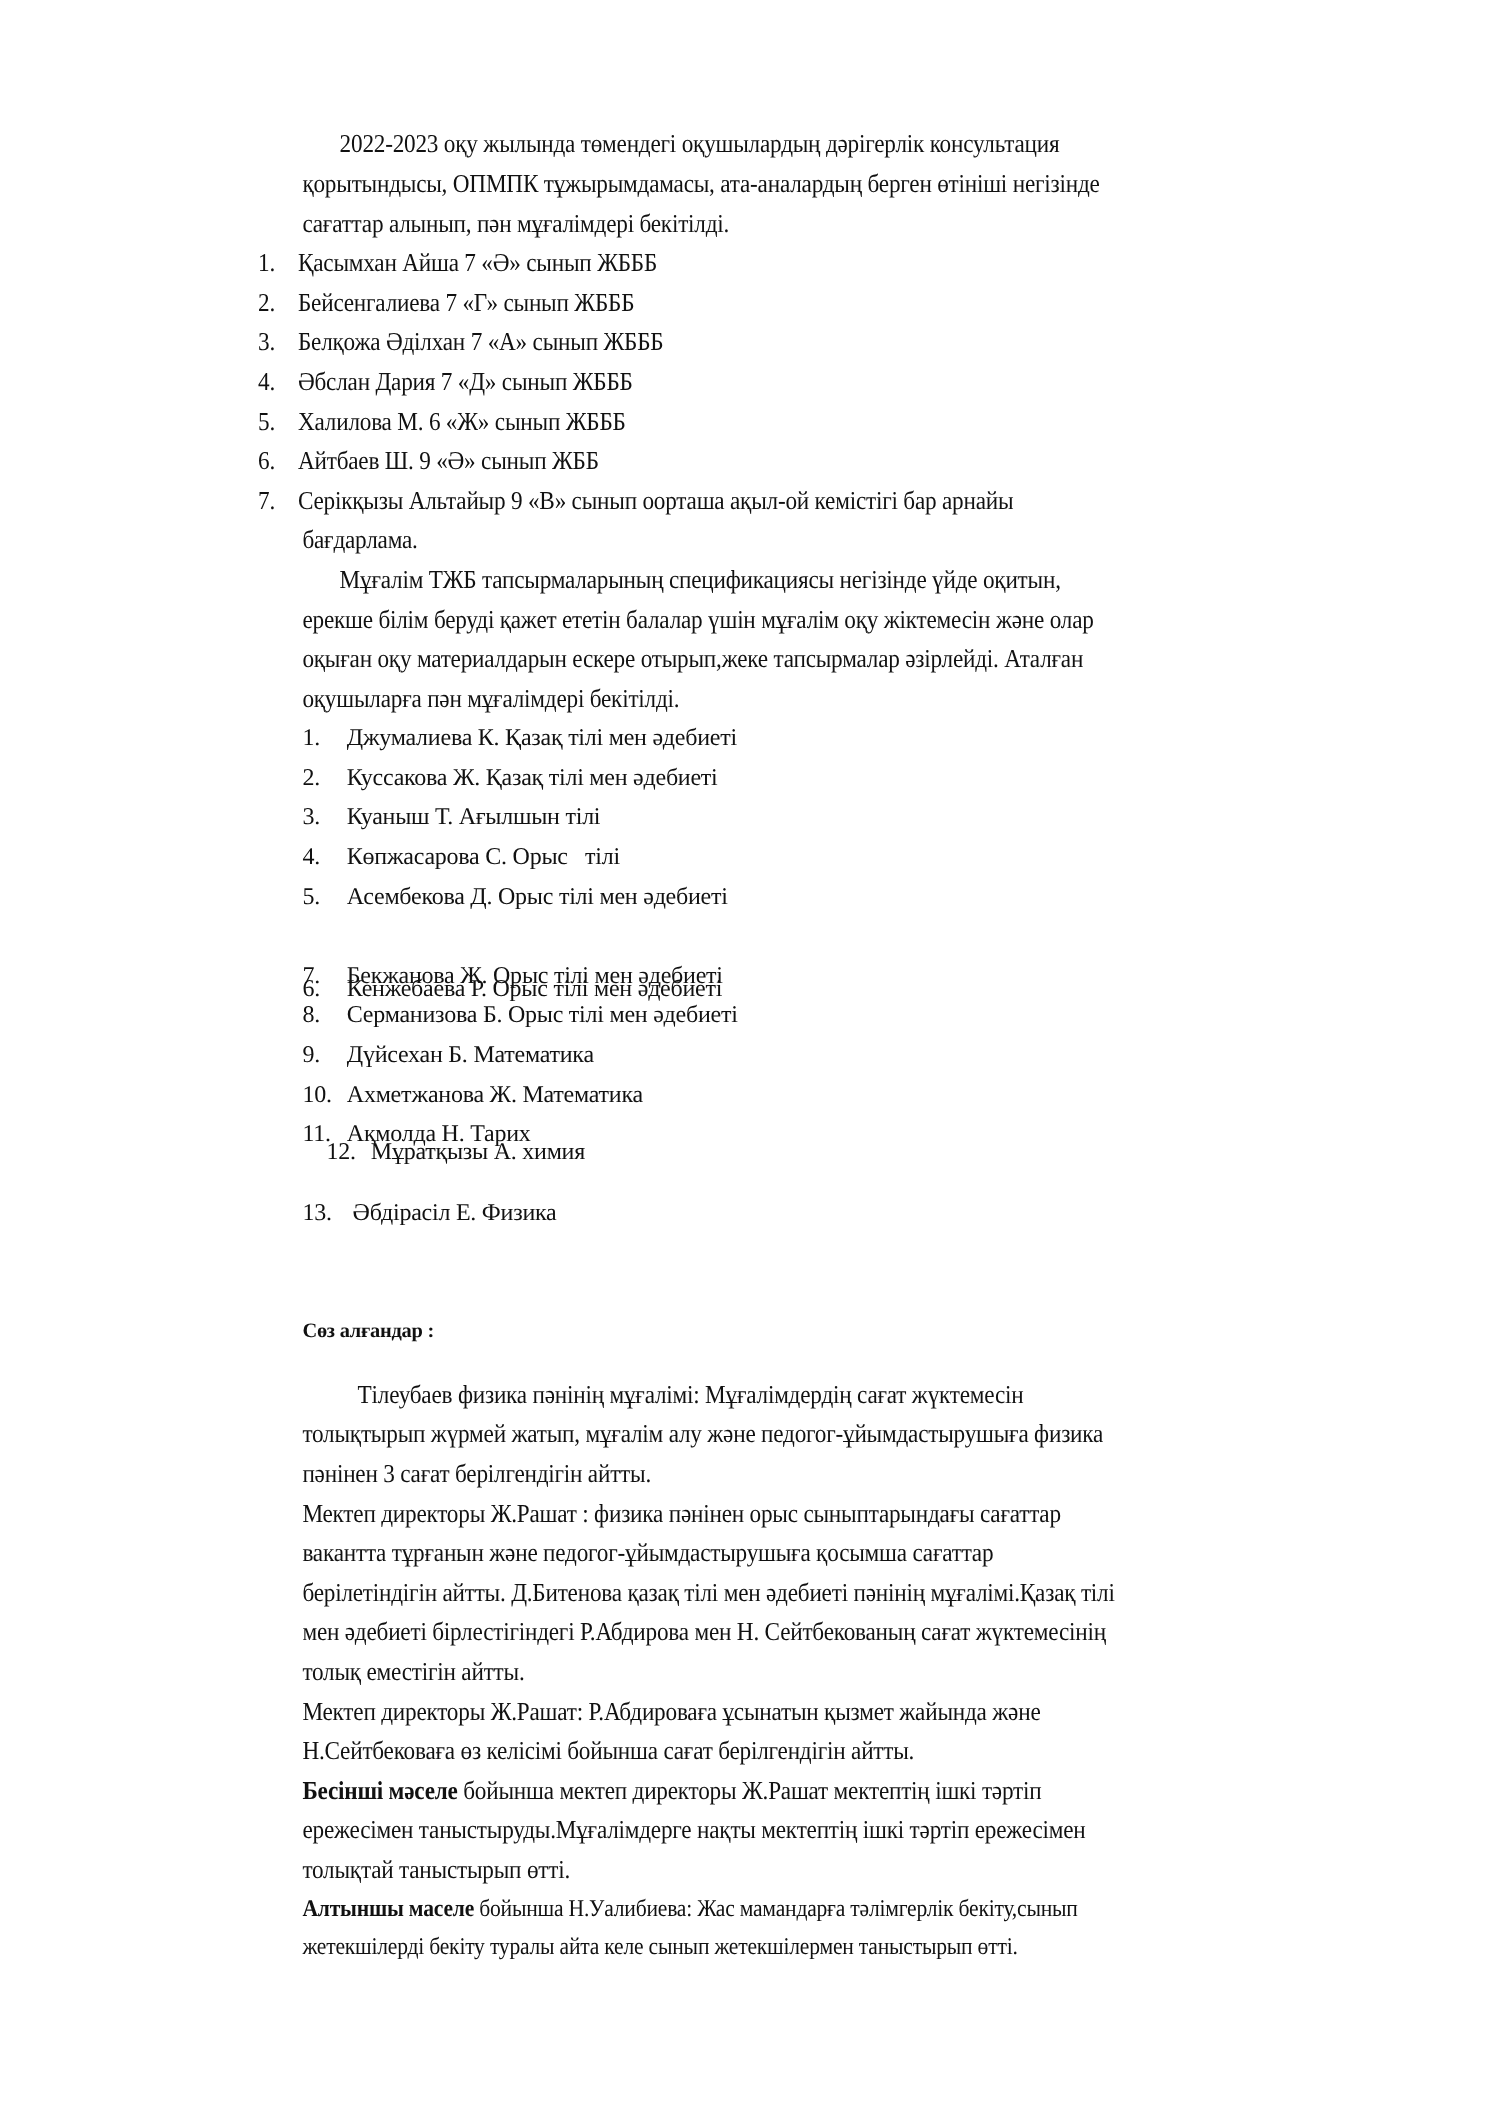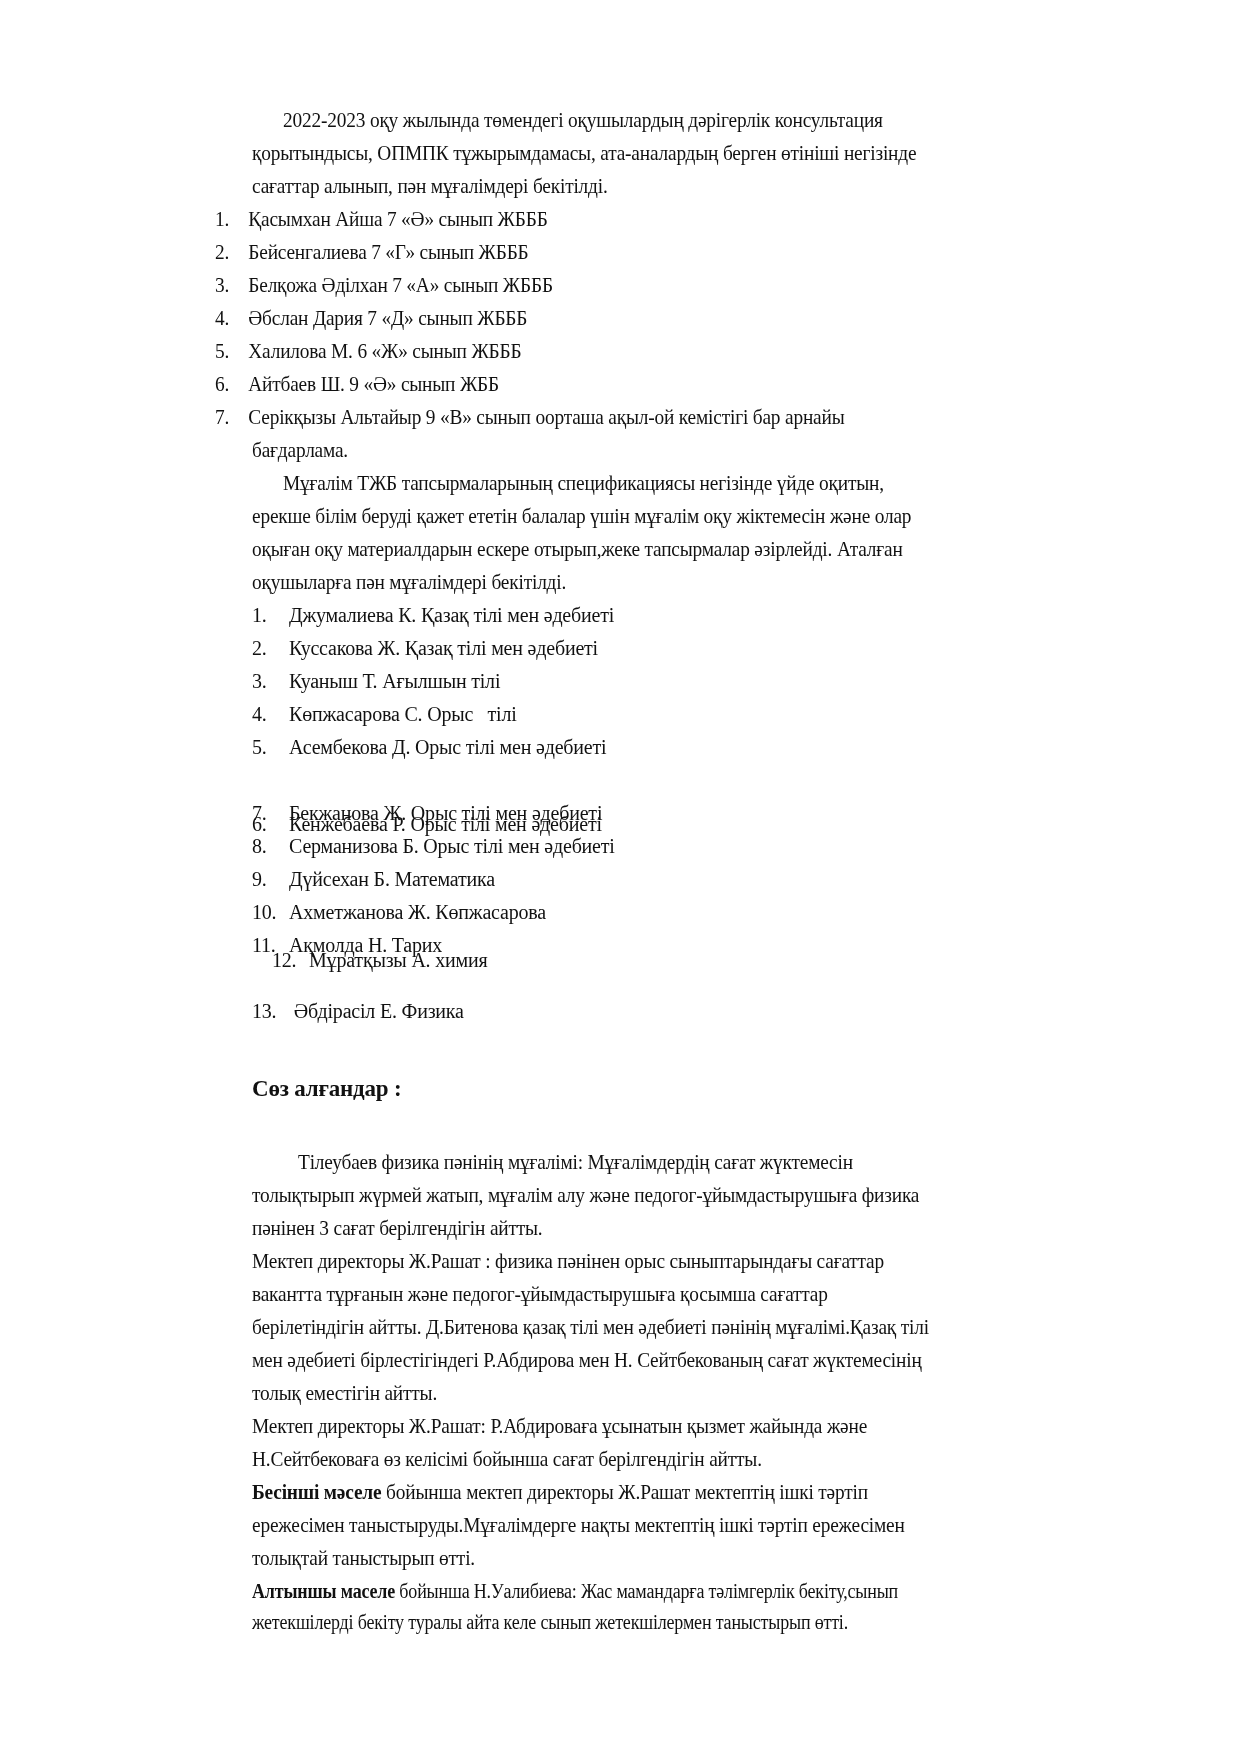--- a/index.html
+++ b/index.html
@@ -12,21 +12,21 @@
   .line {
     position: absolute; white-space: nowrap;
     font-size: 21.5px; line-height: 33px;
     transform-origin: left top;
     letter-spacing: -0.2px;
   }
   .cond { transform: scaleX(0.9); }
   .num { display: inline-block; width: 37px; }
   .num2 { display: inline-block; width: 37px; }
   .sans { font-family: "Liberation Serif", serif; font-size: 20px; }
-  .heading { font-weight: bold; font-size: 23px; }
+  .heading { font-weight: bold; font-size: 17px; margin-top: 20px; }
   b { font-weight: bold; }
   .small { font-size: 20px; }
 </style>
 </head>
 <body>
 
 <div class="page">
 
   <div class="line cond" style="left:283px; top:104px;">2022-2023 оқу жылында төмендегі оқушылардың дәрігерлік консультация</div>
   <div class="line cond" style="left:252px; top:137px;">қорытындысы, ОПМПК тұжырымдамасы, ата-аналардың берген өтініші негізінде</div>
@@ -62,21 +62,21 @@
 
   <div class="line sans" style="left:252px; top:599px;"><span class="num2">1.</span><span>Джумалиева К. Қазақ тілі мен әдебиеті</span></div>
   <div class="line sans" style="left:252px; top:632px;"><span class="num2">2.</span><span>Куссакова Ж.  Қазақ тілі  мен әдебиеті</span></div>
   <div class="line sans" style="left:252px; top:665px;"><span class="num2">3.</span><span>Куаныш Т. Ағылшын тілі</span></div>
   <div class="line sans" style="left:252px; top:698px;"><span class="num2">4.</span><span style="white-space:pre;">Көпжасарова С. Орыс   тілі</span></div>
   <div class="line sans" style="left:252px; top:731px;"><span class="num2">5.</span><span>Асембекова Д. Орыс тілі мен әдебиеті</span></div>
   <div class="line sans" style="left:252px; top:764px;margin-top:44px;"><span class="num2">6.</span><span>Кенжебаева Р. Орыс тілі мен әдебиеті</span></div>
   <div class="line sans" style="left:252px; top:797px;"><span class="num2">7.</span><span>Бекжанова Ж. Орыс тілі мен әдебиеті</span></div>
   <div class="line sans" style="left:252px; top:830px;"><span class="num2">8.</span><span>Серманизова Б. Орыс тілі мен әдебиеті</span></div>
   <div class="line sans" style="left:252px; top:863px;"><span class="num2">9.</span><span>Дүйсехан Б. Математика</span></div>
-  <div class="line sans" style="left:252px; top:896px;"><span class="num2">10.</span><span>Ахметжанова Ж. Көпжасарова</span></div>
+  <div class="line sans" style="left:252px; top:896px;"><span class="num2">10.</span><span>Ахметжанова Ж. Математика</span></div>
   <div class="line sans" style="left:252px; top:929px;"><span class="num2">11.</span><span>Ақмолда Н. Тарих</span></div>
   <div class="line sans" style="left:252px; top:944px;margin-left:20px;"><span class="num2">12.</span><span>Мұратқызы А. химия</span></div>
   <div class="line sans" style="left:252px; top:995px;"><span class="num2">13.</span><span style="white-space:pre;"> Әбдірасіл Е. Физика</span></div>
 
   <div class="line heading" style="left:252px; top:1072px;">Сөз алғандар :</div>
 
   <div class="line cond" style="left:298px; top:1146px;">Тілеубаев физика пәнінің мұғалімі: Мұғалімдердің сағат жүктемесін</div>
   <div class="line cond" style="left:252px; top:1179px;">толықтырып жүрмей жатып, мұғалім алу және педогог-ұйымдастырушыға физика</div>
   <div class="line cond" style="left:252px; top:1212px;">пәнінен 3 сағат берілгендігін айтты.</div>
   <div class="line cond" style="left:252px; top:1245px;">Мектеп директоры Ж.Рашат : физика пәнінен орыс сыныптарындағы сағаттар</div>

